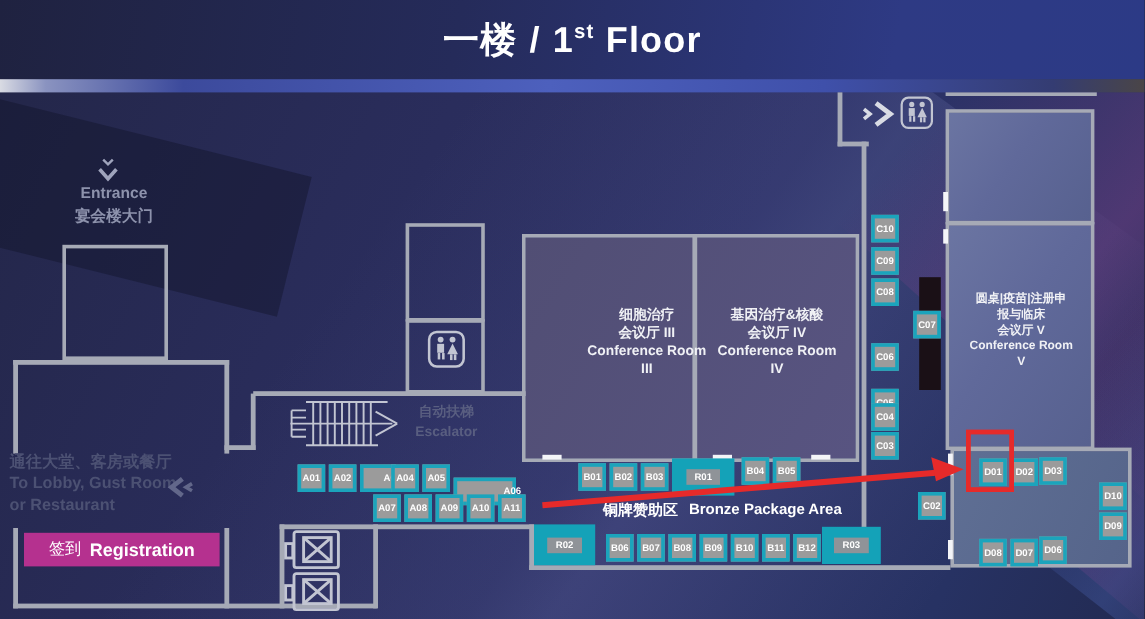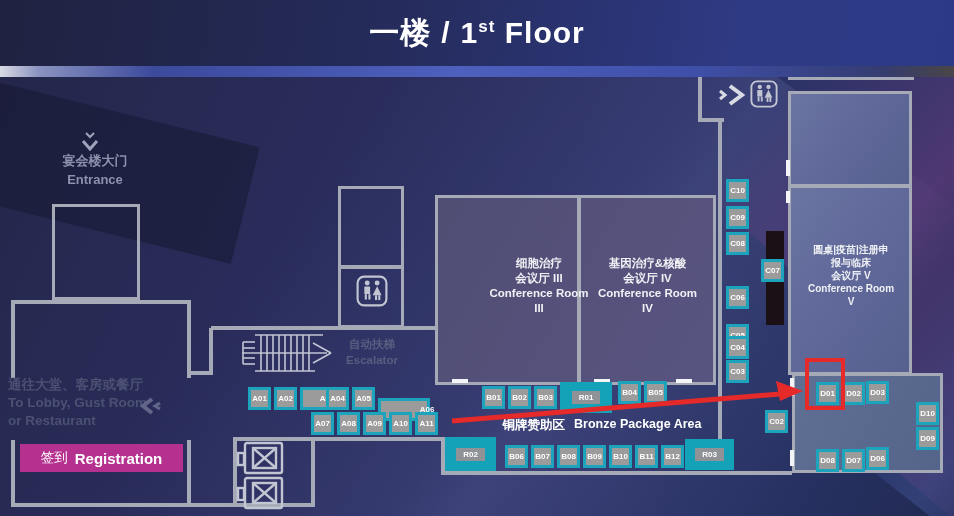--- a/index.html
+++ b/index.html
@@ -133,22 +133,22 @@
   <div class="doormark" style="left:786px;top:160px;width:4px;height:16px;"></div>
   <div class="doormark" style="left:786px;top:191px;width:4px;height:12px;"></div>
   <div class="doormark" style="left:790px;top:378px;width:4px;height:18px;"></div>
   <div class="doormark" style="left:790px;top:450px;width:4px;height:16px;"></div>
 
   <svg class="icon" style="left:80px;top:130px;" width="20" height="26">
     <polyline points="6,3 10,7 14,3" fill="none" stroke="#9fa4bc" stroke-width="2"></polyline>
     <polyline points="3,11 10,19 17,11" fill="none" stroke="#9fa4bc" stroke-width="3"></polyline>
   </svg>
   <div class="lbl entrance-lbl">
+    <div>Entrance</div>
     <div>宴会楼大门</div>
-    <div>Entrance</div>
   </div>
   <div class="lbl lobby-lbl">
     <div>通往大堂、客房或餐厅</div>
     <div>To Lobby, Gust Room</div>
     <div>or Restaurant</div>
   </div>
   <svg class="icon" style="left:136px;top:396px;" width="28" height="20">
     <polyline points="16,3 7,10 16,17" fill="none" stroke="#62678a" stroke-width="4"></polyline>
     <polyline points="24,7 19,10 24,13" fill="none" stroke="#62678a" stroke-width="3"></polyline>
   </svg>

